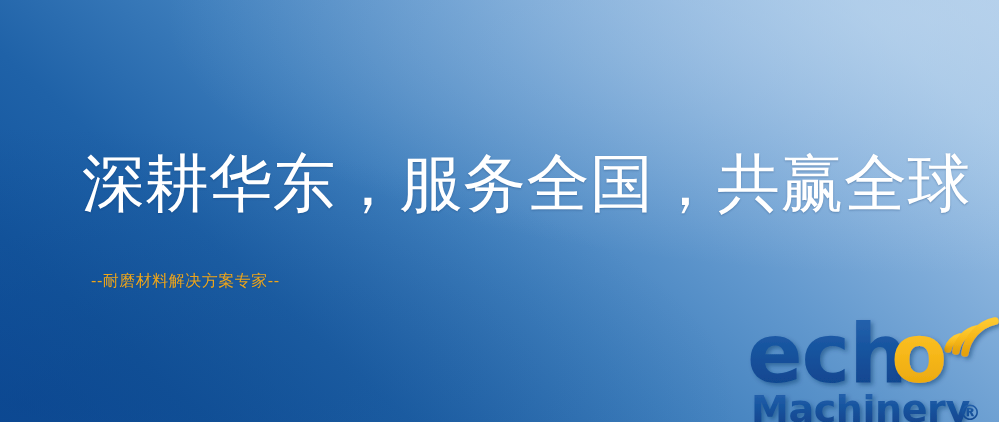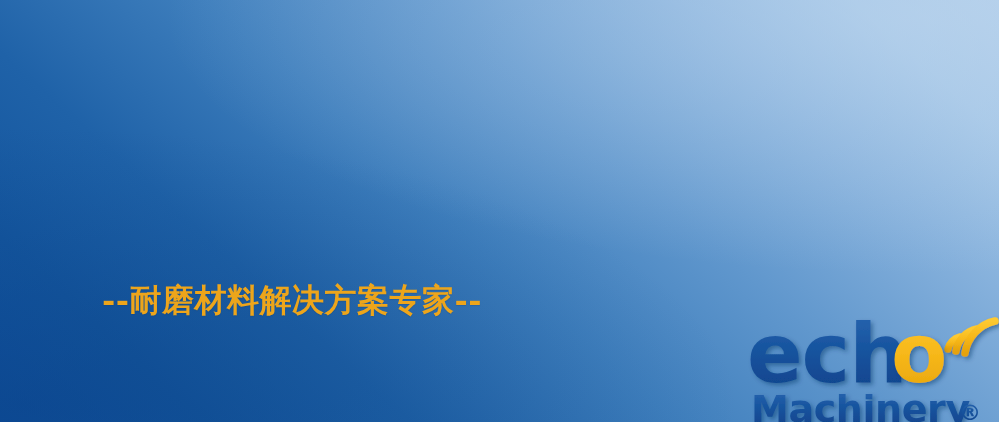--- a/index.html
+++ b/index.html
@@ -52,25 +52,25 @@
     color: #ffffff;
     white-space: nowrap;
     text-shadow: 0 1px 2px rgba(10,45,95,0.30);
   }
 
   
   .subtitle {
     position: absolute;
     left: 86px;
     top: 268px;
-    margin: 16px;
+    margin: 5px;
     font-family: "DejaVu Serif", "Liberation Serif", serif;
-    font-size: 32px;
+    font-size: 16px;
     line-height: 1.0;
-    font-weight: 700;
+    font-weight: 400;
     letter-spacing: 0.5px;
     color: #eda51b;
     white-space: nowrap;
     text-shadow: 0 1px 1px rgba(20,60,110,0.22);
   }
 
   
   #logo {
     position: absolute;
     left: 747px;
@@ -90,20 +90,21 @@
     font-weight: bold;
   }
 </style>
 </head>
 <body>
 
 <div id="banner">
 
   <div id="banner-sheen"></div>
 
+  <h1 class="headline">深耕华东，服务全国，共赢全球</h1>
 
   <p class="subtitle">--耐磨材料解决方案专家--</p>
 
   <div id="logo">
     <svg viewBox="0 0 252 126" xmlns="http://www.w3.org/2000/svg" aria-hidden="true">
       <defs>
         <linearGradient id="blueGrad" x1="0" y1="0" x2="0" y2="1">
           <stop offset="0%" stop-color="#2a67b2"></stop>
           <stop offset="45%" stop-color="#17549f"></stop>
           <stop offset="100%" stop-color="#0e4189"></stop>

